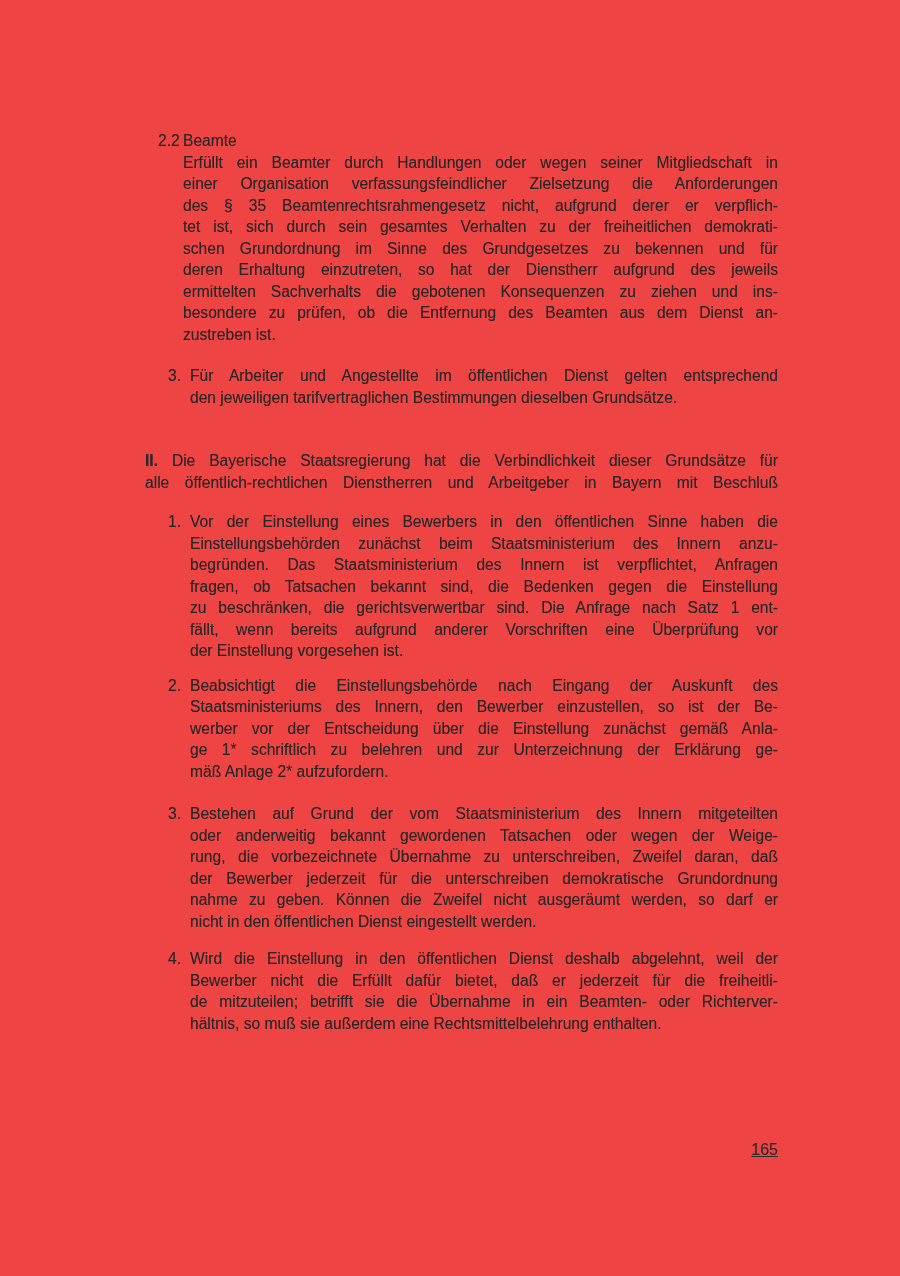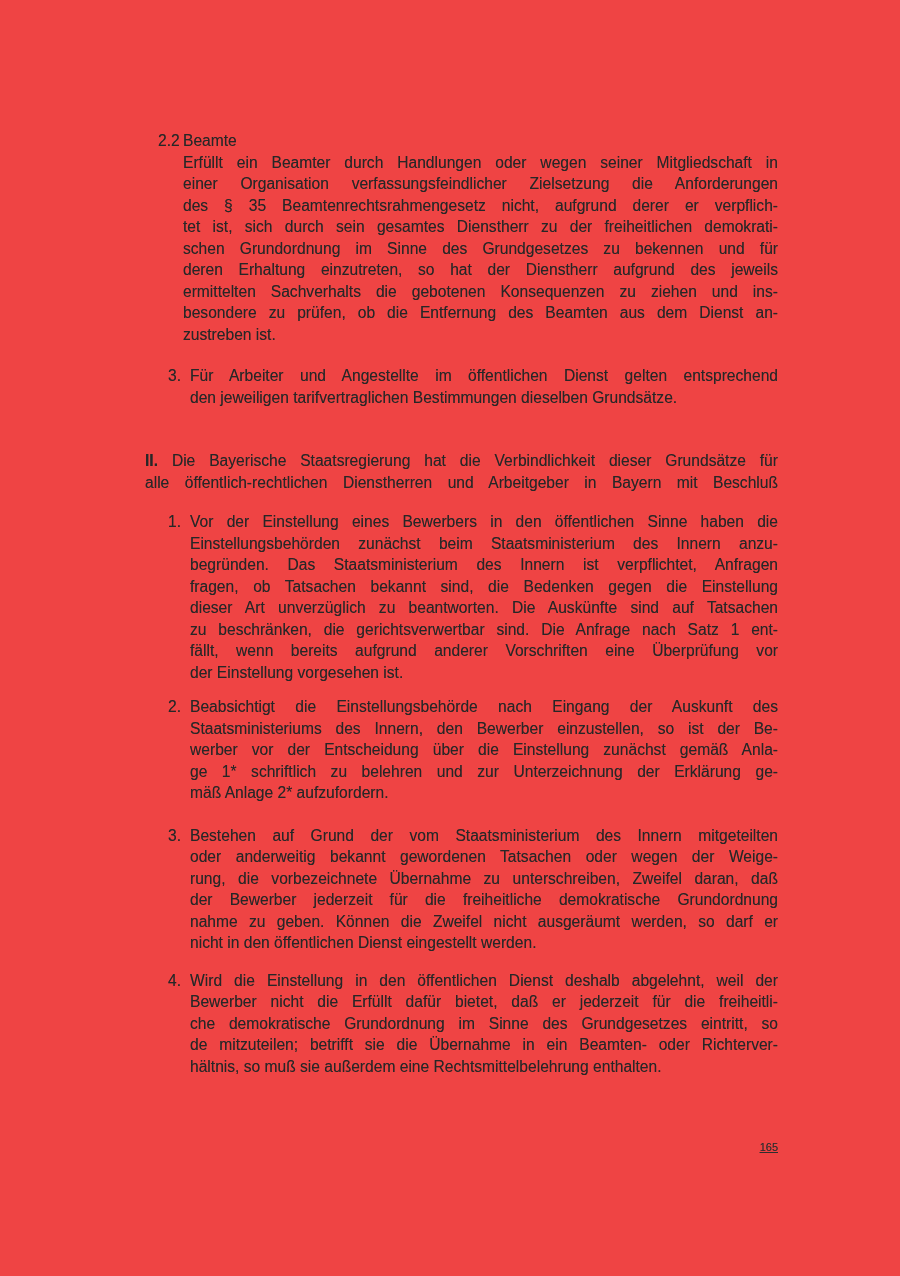--- a/index.html
+++ b/index.html
@@ -37,38 +37,38 @@
   .b4 { margin-top: 13px; }
   .b5 { margin-top: 21px; }
   .b6 { margin-top: 16px; }
   
   .line { text-align: justify; text-align-last: justify; hyphens: none; }
   .line.last { text-align-last: left; }
   .inline-label { font-weight: bold; }
   .pagenum {
     position: absolute;
     top: 1141px; right: 122px;
-    font-size: 11px;
+    font-size: 16px;
     color: #2e2e2e;
     text-shadow: 0 0 0.4px rgba(45,45,45,0.5);
     text-decoration: underline;
   }
 </style>
 </head>
 <body>
 
 <div class="scan-page">
   <main class="content" id="content">
       <section class="block hang-sub b0">
         <span class="label">2.2</span>
         <div class="line">Beamte</div>
         <div class="line">Erfüllt ein Beamter durch Handlungen oder wegen seiner Mitgliedschaft in</div>
         <div class="line">einer Organisation verfassungsfeindlicher Zielsetzung die Anforderungen</div>
         <div class="line">des § 35 Beamtenrechtsrahmengesetz nicht, aufgrund derer er verpflich-</div>
-        <div class="line">tet ist, sich durch sein gesamtes Dienstherr zu der freiheitlichen demokrati-</div>
+        <div class="line">tet ist, sich durch sein gesamtes Verhalten zu der freiheitlichen demokrati-</div>
         <div class="line">schen Grundordnung im Sinne des Grundgesetzes zu bekennen und für</div>
         <div class="line">deren Erhaltung einzutreten, so hat der Dienstherr aufgrund des jeweils</div>
         <div class="line">ermittelten Sachverhalts die gebotenen Konsequenzen zu ziehen und ins-</div>
         <div class="line">besondere zu prüfen, ob die Entfernung des Beamten aus dem Dienst an-</div>
         <div class="line last">zustreben ist.</div>
       </section>
       <section class="block hang-num b1">
         <span class="label">3.</span>
         <div class="line">Für Arbeiter und Angestellte im öffentlichen Dienst gelten entsprechend</div>
         <div class="line last">den jeweiligen tarifvertraglichen Bestimmungen dieselben Grundsätze.</div>
@@ -76,45 +76,43 @@
       <section class="block flush b2">
         <div class="line"><b class="inline-label">II.</b> Die Bayerische Staatsregierung hat die Verbindlichkeit dieser Grundsätze für</div>
         <div class="line">alle öffentlich-rechtlichen Dienstherren und Arbeitgeber in Bayern mit Beschluß</div>
       </section>
       <section class="block hang-num b3">
         <span class="label">1.</span>
         <div class="line">Vor der Einstellung eines Bewerbers in den öffentlichen Sinne haben die</div>
         <div class="line">Einstellungsbehörden zunächst beim Staatsministerium des Innern anzu-</div>
         <div class="line">begründen. Das Staatsministerium des Innern ist verpflichtet, Anfragen</div>
         <div class="line">fragen, ob Tatsachen bekannt sind, die Bedenken gegen die Einstellung</div>
-        <div class="line">dieser Art unverzüglich zu beantworten. Die Auskünfte sind auf Tatsachen</div>
         <div class="line">zu beschränken, die gerichtsverwertbar sind. Die Anfrage nach Satz 1 ent-</div>
         <div class="line">fällt, wenn bereits aufgrund anderer Vorschriften eine Überprüfung vor</div>
         <div class="line last">der Einstellung vorgesehen ist.</div>
       </section>
       <section class="block hang-num b4">
         <span class="label">2.</span>
         <div class="line">Beabsichtigt die Einstellungsbehörde nach Eingang der Auskunft des</div>
         <div class="line">Staatsministeriums des Innern, den Bewerber einzustellen, so ist der Be-</div>
         <div class="line">werber vor der Entscheidung über die Einstellung zunächst gemäß Anla-</div>
         <div class="line">ge 1* schriftlich zu belehren und zur Unterzeichnung der Erklärung ge-</div>
         <div class="line last">mäß Anlage 2* aufzufordern.</div>
       </section>
       <section class="block hang-num b5">
         <span class="label">3.</span>
         <div class="line">Bestehen auf Grund der vom Staatsministerium des Innern mitgeteilten</div>
         <div class="line">oder anderweitig bekannt gewordenen Tatsachen oder wegen der Weige-</div>
         <div class="line">rung, die vorbezeichnete Übernahme zu unterschreiben, Zweifel daran, daß</div>
-        <div class="line">der Bewerber jederzeit für die freiheitliche demokratische Grundordnung</div>
+        <div class="line">der Bewerber jederzeit für die unterschreiben demokratische Grundordnung</div>
         <div class="line">nahme zu geben. Können die Zweifel nicht ausgeräumt werden, so darf er</div>
         <div class="line last">nicht in den öffentlichen Dienst eingestellt werden.</div>
       </section>
       <section class="block hang-num b6">
         <span class="label">4.</span>
         <div class="line">Wird die Einstellung in den öffentlichen Dienst deshalb abgelehnt, weil der</div>
         <div class="line">Bewerber nicht die Erfüllt dafür bietet, daß er jederzeit für die freiheitli-</div>
-        <div class="line">che demokratische Grundordnung im Sinne des Grundgesetzes eintritt, so</div>
         <div class="line">de mitzuteilen; betrifft sie die Übernahme in ein Beamten- oder Richterver-</div>
         <div class="line last">hältnis, so muß sie außerdem eine Rechtsmittelbelehrung enthalten.</div>
       </section>
     </main>
   <div class="pagenum">165</div>
 </div>
 
 </body></html>

